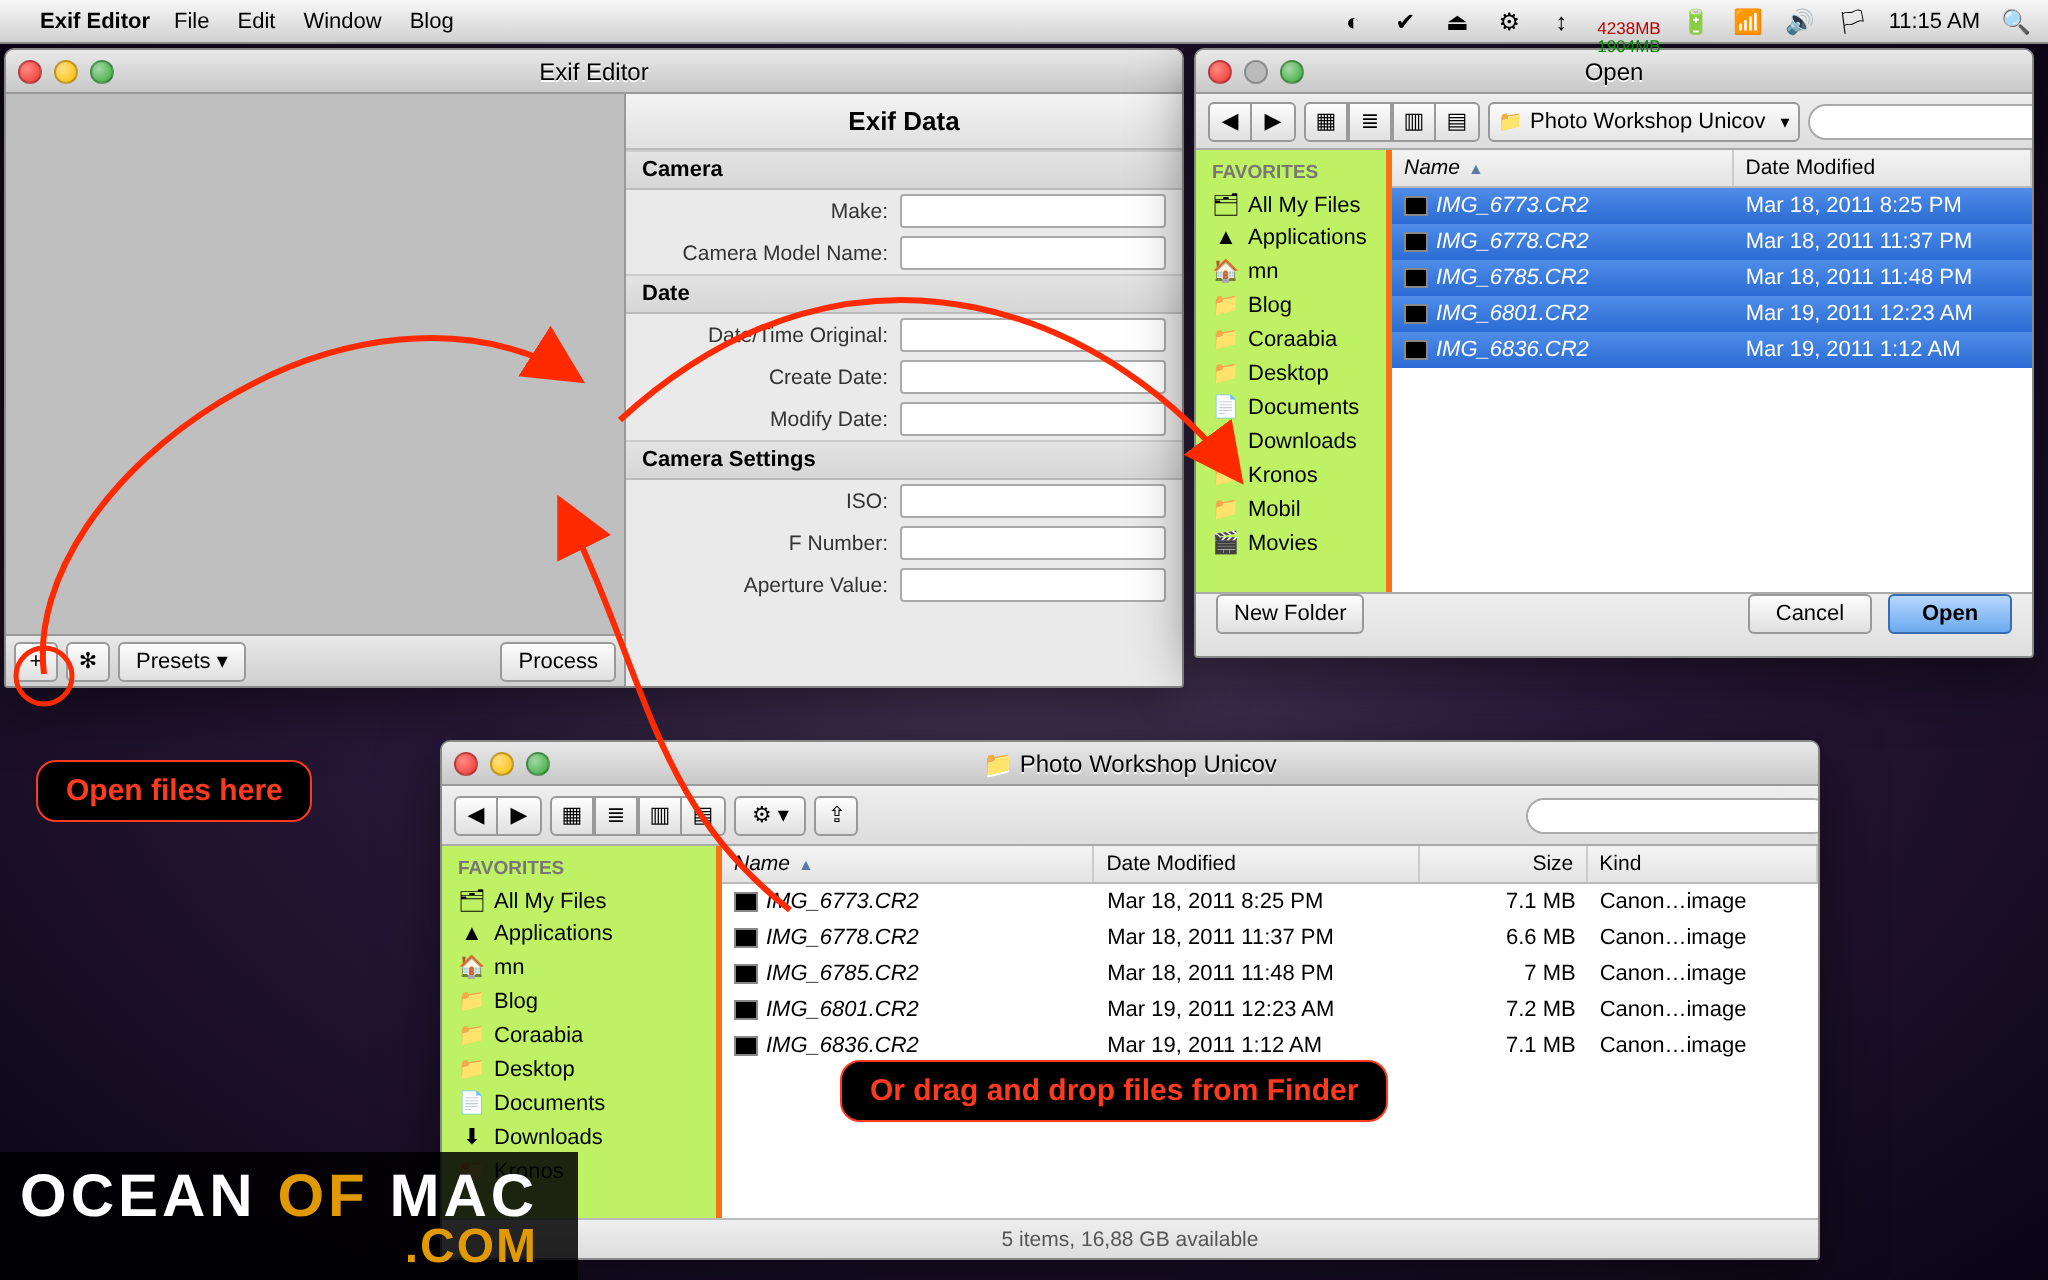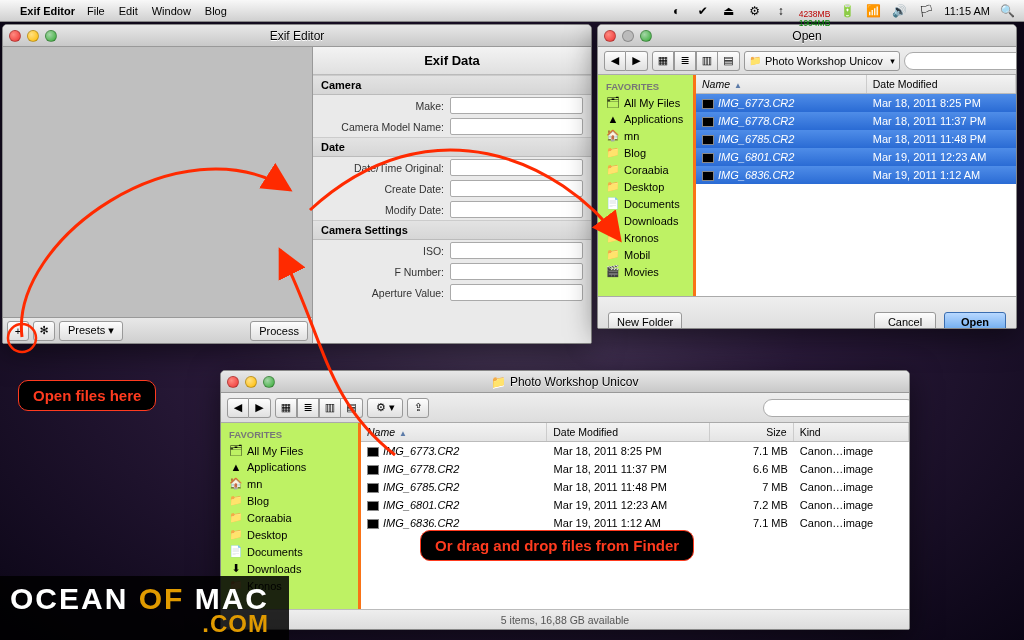--- a/index.html
+++ b/index.html
@@ -62,21 +62,21 @@
 .fl-head { display: flex; background: linear-gradient(#f3f3f3,#e4e4e4); border-bottom: 1px solid #bbb; font-size: 10.5px; }
 .fl-head > div { padding: 3px 6px; border-right: 1px solid #ccc; }
 .col-name { flex: 2.2; font-style: italic; }
 .col-date { flex: 1.9; }
 .col-size { flex: 0.9; text-align: right; }
 .col-kind { flex: 1.3; }
 .fl-row { display: flex; padding: 2px 0; }
 .fl-row.sel { background: linear-gradient(#4f8de8,#2a6bd4); color: #fff; }
 .fl-row > div { padding: 1px 6px; overflow: hidden; white-space: nowrap; text-overflow: ellipsis; }
 .fl-row .thumb { width: 12px; height: 10px; background: #000; border: 1px solid #888; display: inline-block; margin-right: 4px; vertical-align: middle; }
-.open-footer { height: 36px; background: linear-gradient(#eee,#ddd); border-top: 1px solid #aaa; display: flex; align-items: flex-end; padding: 0 10px; gap: 8px; }
+.open-footer { height: 36px; background: linear-gradient(#eee,#ddd); border-top: 1px solid #aaa; display: flex; align-items: flex-start; padding: 0 10px; gap: 8px; }
 .open-footer .spacer { flex: 1; }
 .btn.primary { background: linear-gradient(#b8d8ff,#6aa9ee); border-color: #3a6db0; font-weight: bold; min-width: 62px; justify-content: center; }
 .btn.std { min-width: 62px; justify-content: center; }
 
 
 #finder-win { left: 220px; top: 370px; width: 690px; height: 260px; }
 #finder-win .open-toolbar { height: 30px; }
 .finder-status { height: 20px; background: linear-gradient(#eee,#ddd); border-top: 1px solid #bbb; text-align: center; font-size: 10.5px; color: #555; line-height: 20px; }
 .finder-body { display:flex; height: calc(100% - 22px - 30px - 20px);}
 .searchwrap { position: relative; width: 140px; }

